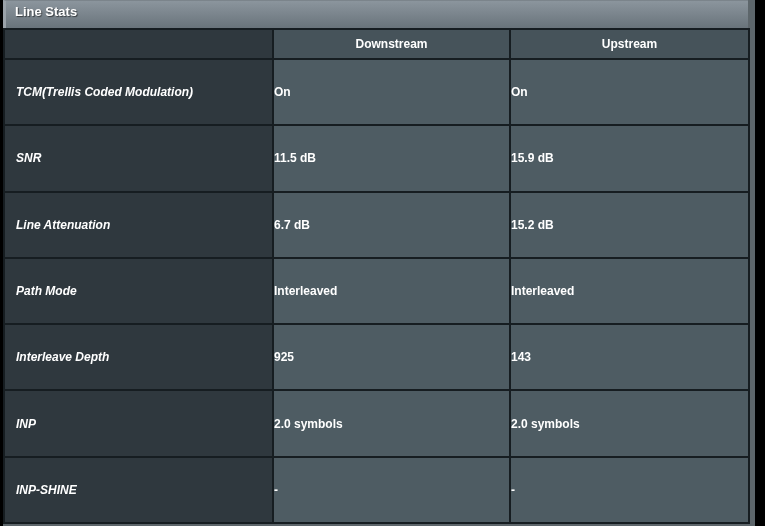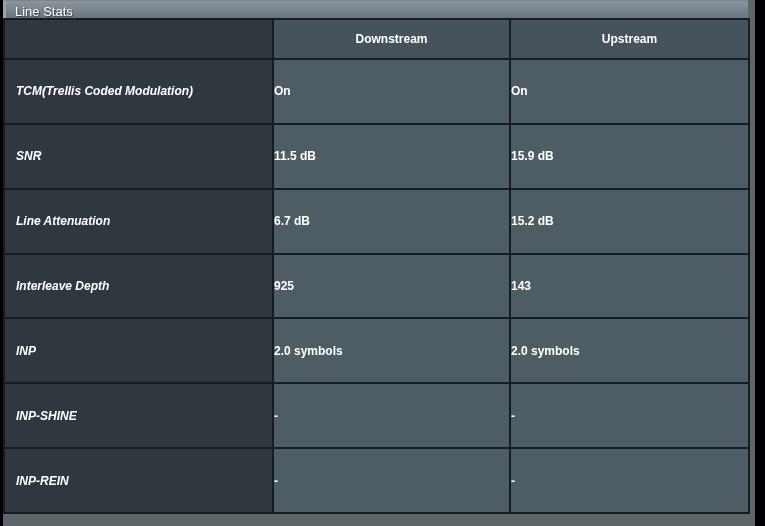--- a/index.html
+++ b/index.html
@@ -12,47 +12,47 @@
   .canvas {
     position: absolute;
     left: 3px; top: 0;
     width: 752px; height: 526px;
     background: #5d666b;
   }
   .panel {
     width: 745px;
   }
   .panel-title {
-    height: 18px;
+    height: 28px;
     line-height: 21px;
     background: linear-gradient(to bottom, #8b959d 0%, #7c868e 45%, #69747b 100%);
     border-left: 3px solid #9aa2a9;
     border-top: 1px solid #7b848b;
     color: #ffffff;
-    font-weight: normal;
+    font-weight: bold;
     font-size: 13px;
     padding-left: 9px;
     text-shadow: 1px 1px 1px rgba(0,0,0,0.55);
   }
   table.line-stats {
     border-collapse: collapse;
     table-layout: fixed;
     width: 745px;
     height: 496px;
   }
   table.line-stats th,
   table.line-stats td {
     border: 2px solid #161d21;
     color: #ffffff;
     font-size: 12px;
     font-weight: bold;
     overflow: hidden;
     white-space: nowrap;
   }
-  table.line-stats thead tr { height: 40px; }
+  table.line-stats thead tr { height: 30px; }
   table.line-stats tbody tr { height: 39px; }
   th.head-cell {
     background: #46535a;
     text-align: center;
   }
   th.head-cell.empty,
   td.label-cell {
     background: #2f383e;
     font-style: italic;
   }
@@ -99,20 +99,25 @@
     <td class="value-cell">11.5 dB</td>
     <td class="value-cell">15.9 dB</td>
   </tr>
 
   <tr>
     <td class="label-cell">Line Attenuation</td>
     <td class="value-cell">6.7 dB</td>
     <td class="value-cell">15.2 dB</td>
   </tr>
 
+  <tr>
+    <td class="label-cell">Path Mode</td>
+    <td class="value-cell">Interleaved</td>
+    <td class="value-cell">Interleaved</td>
+  </tr>
 
   <tr>
     <td class="label-cell">Interleave Depth</td>
     <td class="value-cell">925</td>
     <td class="value-cell">143</td>
   </tr>
 
 
 
 
@@ -121,22 +126,17 @@
     <td class="value-cell">2.0 symbols</td>
     <td class="value-cell">2.0 symbols</td>
   </tr>
 
   <tr>
     <td class="label-cell">INP-SHINE</td>
     <td class="value-cell">-</td>
     <td class="value-cell">-</td>
   </tr>
 
-  <tr>
-    <td class="label-cell">INP-REIN</td>
-    <td class="value-cell">-</td>
-    <td class="value-cell">-</td>
-  </tr>
 
 </tbody>
     </table>
   </div>
 </div>
 
 </body></html>

